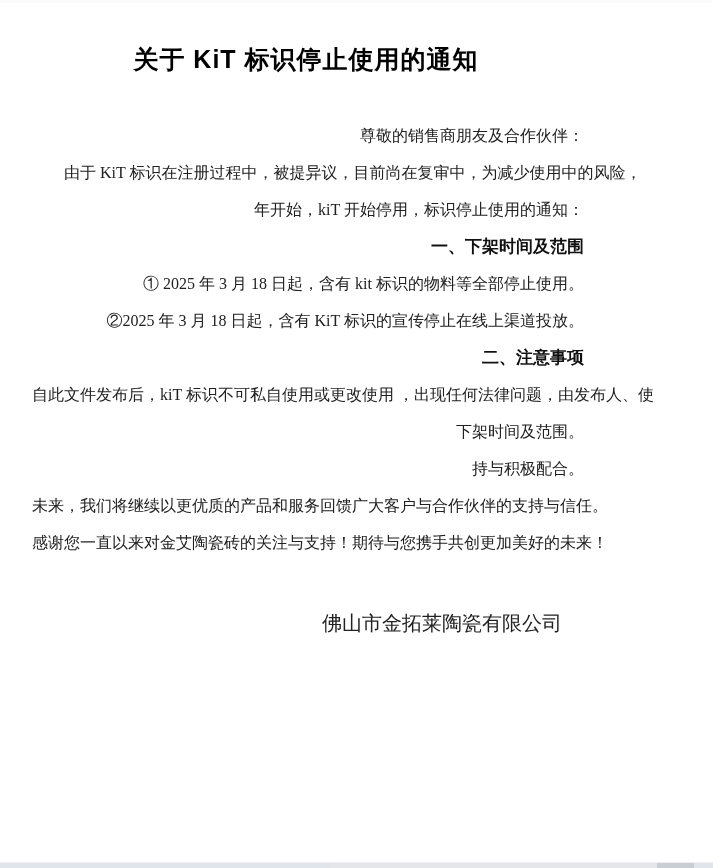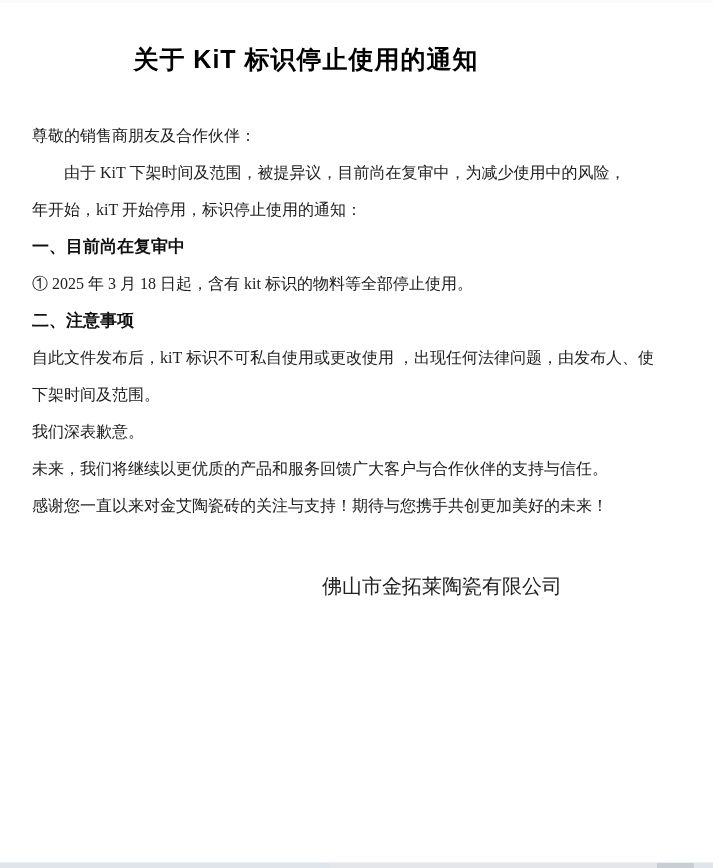--- a/index.html
+++ b/index.html
@@ -24,21 +24,21 @@
     font-size: 25px;
     line-height: 34px;
     color: #000000;
     letter-spacing: 1px;
   }
   .doc-body {
     margin: 41px 28px 0 32px;
     font-size: 16px;
     line-height: 37px;
   }
-  .line { white-space: nowrap; }
+  .line { white-space: nowrap; text-align: right; }
   .line.indent { text-indent: 2em; }
   .line.heading {
     font-family: "Liberation Sans", "DejaVu Sans", sans-serif;
     font-weight: 700;
     font-size: 17px;
     color: #111111;
   }
   .signature {
     margin: 44px 90px 0 auto;
     width: 200px;
@@ -65,28 +65,29 @@
 <body>
 
 <div class="top-edge"></div>
 
 <div class="page">
 
   <h1 class="title">关于 KiT 标识停止使用的通知</h1>
 
   <div class="doc-body">
     <div class="line salutation">尊敬的销售商朋友及合作伙伴：</div>
-    <div class="line indent">由于 KiT 下架时间及范围，被提异议，目前尚在复审中，为减少使用中的风险，</div>
+    <div class="line indent">由于 KiT 标识在注册过程中，被提异议，目前尚在复审中，为减少使用中的风险，</div>
     <div class="line">年开始，kiT 开始停用，标识停止使用的通知：</div>
-    <div class="line heading">一、目前尚在复审中</div>
+    <div class="line heading">一、下架时间及范围</div>
     <div class="line">① 2025 年 3 月 18 日起，含有 kit 标识的物料等全部停止使用。</div>
+    <div class="line">②2025 年 3 月 18 日起，含有 KiT 标识的宣传停止在线上渠道投放。</div>
     <div class="line heading">二、注意事项</div>
     <div class="line">自此文件发布后，kiT 标识不可私自使用或更改使用 ，出现任何法律问题，由发布人、使</div>
     <div class="line">下架时间及范围。</div>
-    <div class="line">我们深表歉意。</div>
+    <div class="line">持与积极配合。</div>
     <div class="line">未来，我们将继续以更优质的产品和服务回馈广大客户与合作伙伴的支持与信任。</div>
     <div class="line">感谢您一直以来对金艾陶瓷砖的关注与支持！期待与您携手共创更加美好的未来！</div>
   </div>
 
   <div class="signature">
     <div class="sig-line">佛山市金拓莱陶瓷有限公司</div>
   </div>
 
 </div>
 

